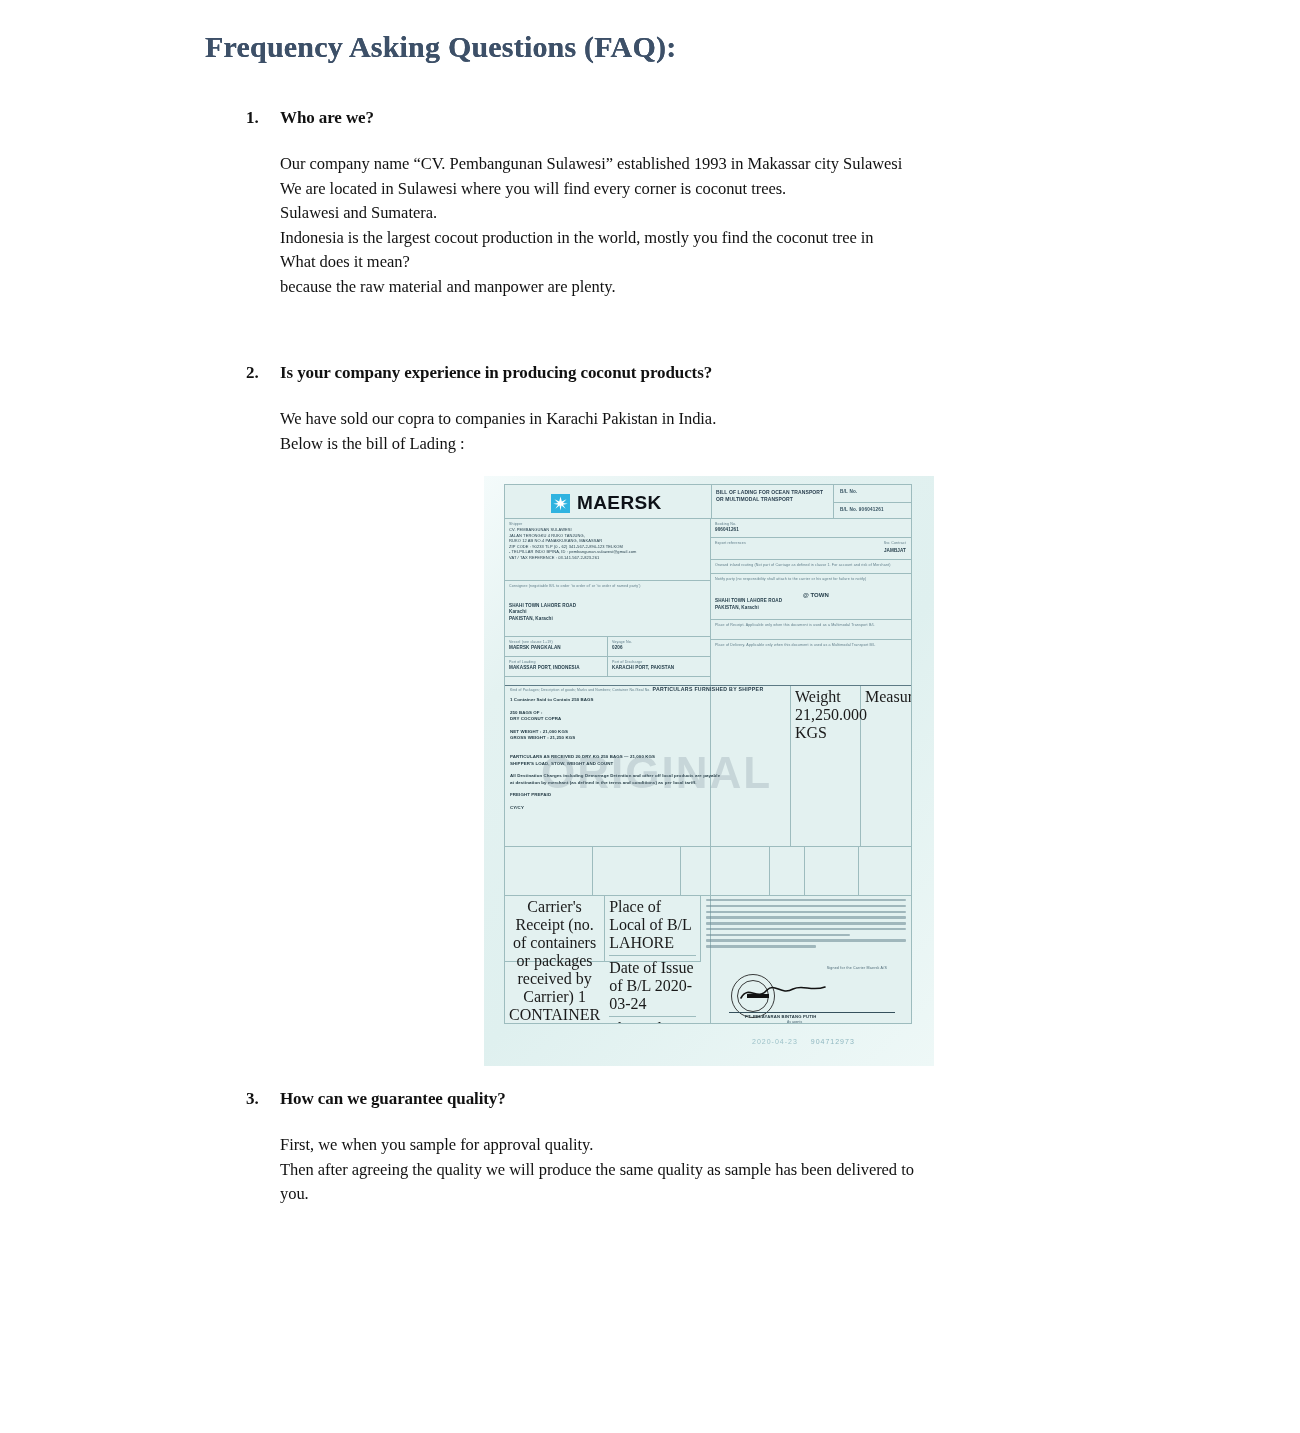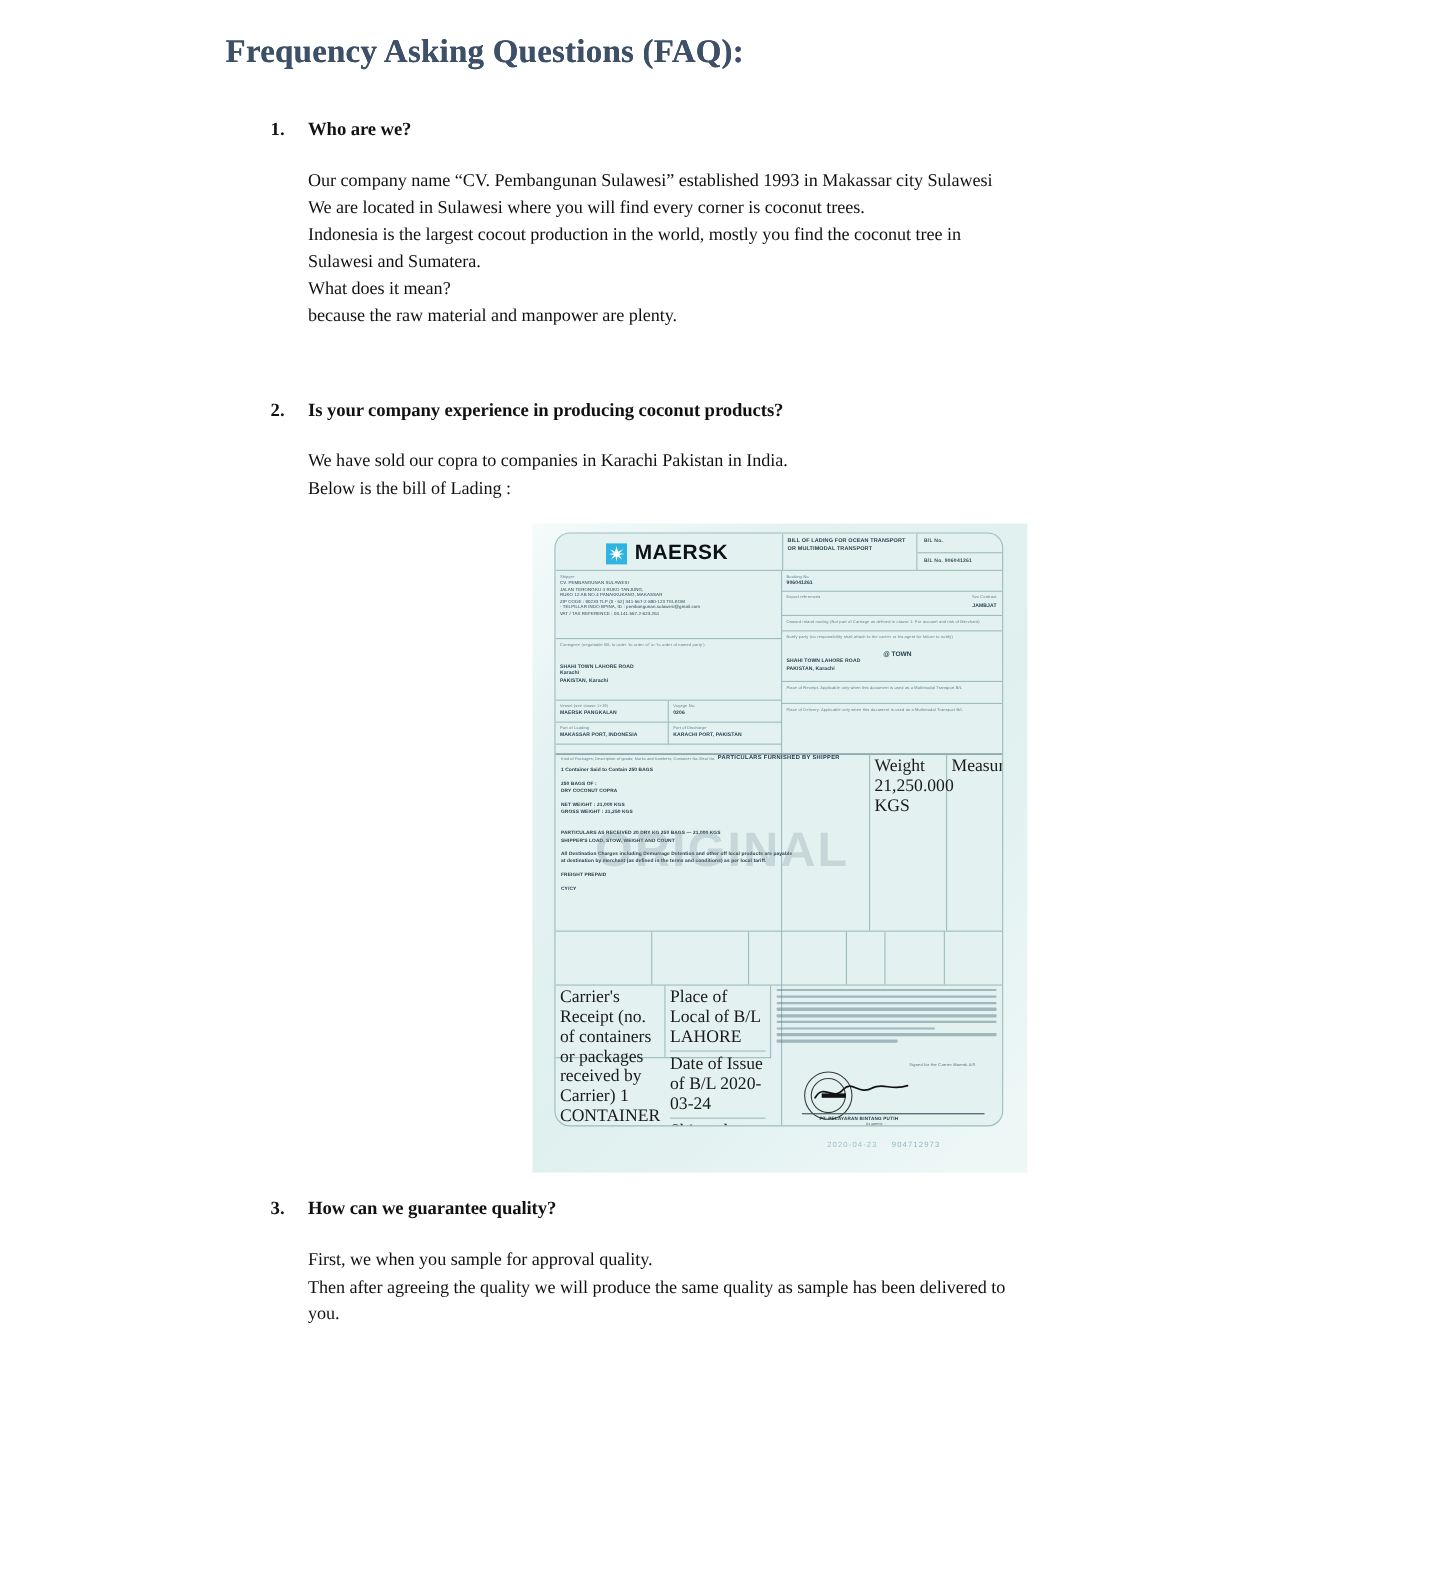--- a/index.html
+++ b/index.html
@@ -81,21 +81,21 @@
     background: linear-gradient(135deg, #f4fbfb 0%, #e4f2f1 22%, #dff0ef 55%, #eef8f7 100%);
   }
   .scan-inner {
     position: absolute;
     left: 20px;
     top: 8px;
     width: 408px;
     height: 540px;
     background: #e3f1f0;
     border: 1.4px solid #9dbcbe;
-    border-radius: 14px;
+    border-radius: 0;
     box-sizing: border-box;
     overflow: hidden;
   }
 
   
   .bl-header {
     position: absolute;
     left: 0; top: 0; right: 0;
     height: 34px;
     border-bottom: 1px solid #9dbcbe;
@@ -304,21 +304,21 @@
     position: absolute;
     left: 0; top: 0;
     width: 196px;
     height: 66px;
     border-right: 1px solid #9dbcbe;
     border-bottom: 1px solid #9dbcbe;
     box-sizing: border-box;
     display: flex;
   }
   .bot-left .c { flex: 1; box-sizing: border-box; padding: 2px 4px; }
-  .bot-left .c:first-child { border-right: 1px solid #9dbcbe; }
+  .bot-left .c:first-child { border-right: 1px solid #9dbcbe; text-align: center; }
   .bot-left .c .seg { border-bottom: 1px solid #9dbcbe; padding-bottom: 3px; margin-bottom: 3px; }
   .bot-left .c .seg:last-child { border-bottom: none; }
   .terms {
     position: absolute;
     left: 196px; top: 0;
     right: 0;
     height: 66px;
     box-sizing: border-box;
     padding: 3px 5px;
     overflow: hidden;
@@ -400,22 +400,22 @@
 <div class="page-title">Frequency Asking Questions (FAQ):</div>
 
 <div class="faq-list">
 
   <div class="faq-item" style="top:108px;">
     <div class="faq-num">1.</div>
     <div class="faq-question">Who are we?</div>
     <div class="faq-answer" style="top:44px;">
       <span class="ln">Our company name  “CV. Pembangunan Sulawesi” established 1993 in Makassar city Sulawesi</span>
       <span class="ln">We are located in Sulawesi where you will find every corner is coconut trees.</span>
+      <span class="ln">Sulawesi and Sumatera.</span>
       <span class="ln">Indonesia is the largest cocout production in the world, mostly you find the coconut tree  in</span>
-      <span class="ln">Sulawesi and Sumatera.</span>
       <span class="ln">What does it mean?</span>
       <span class="ln">because the raw material and manpower are plenty.</span>
     </div>
   </div>
 
   <div class="faq-item" style="top:363px;">
     <div class="faq-num">2.</div>
     <div class="faq-question">Is your company experience in producing coconut products?</div>
     <div class="faq-answer" style="top:44px;">
       <span class="ln">We have sold our copra to companies in Karachi Pakistan in  India.</span>

